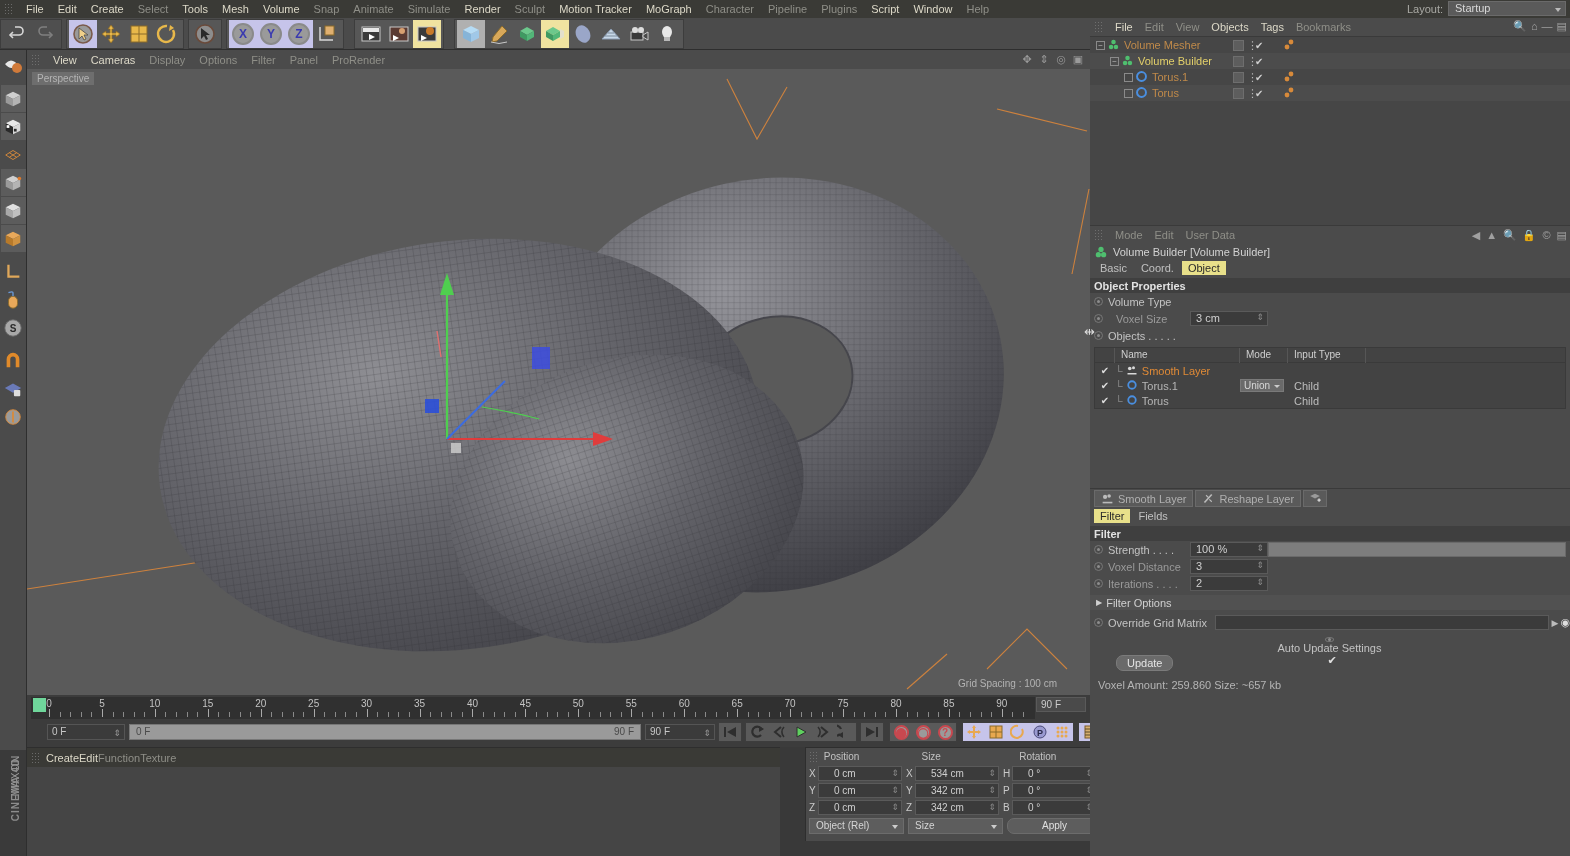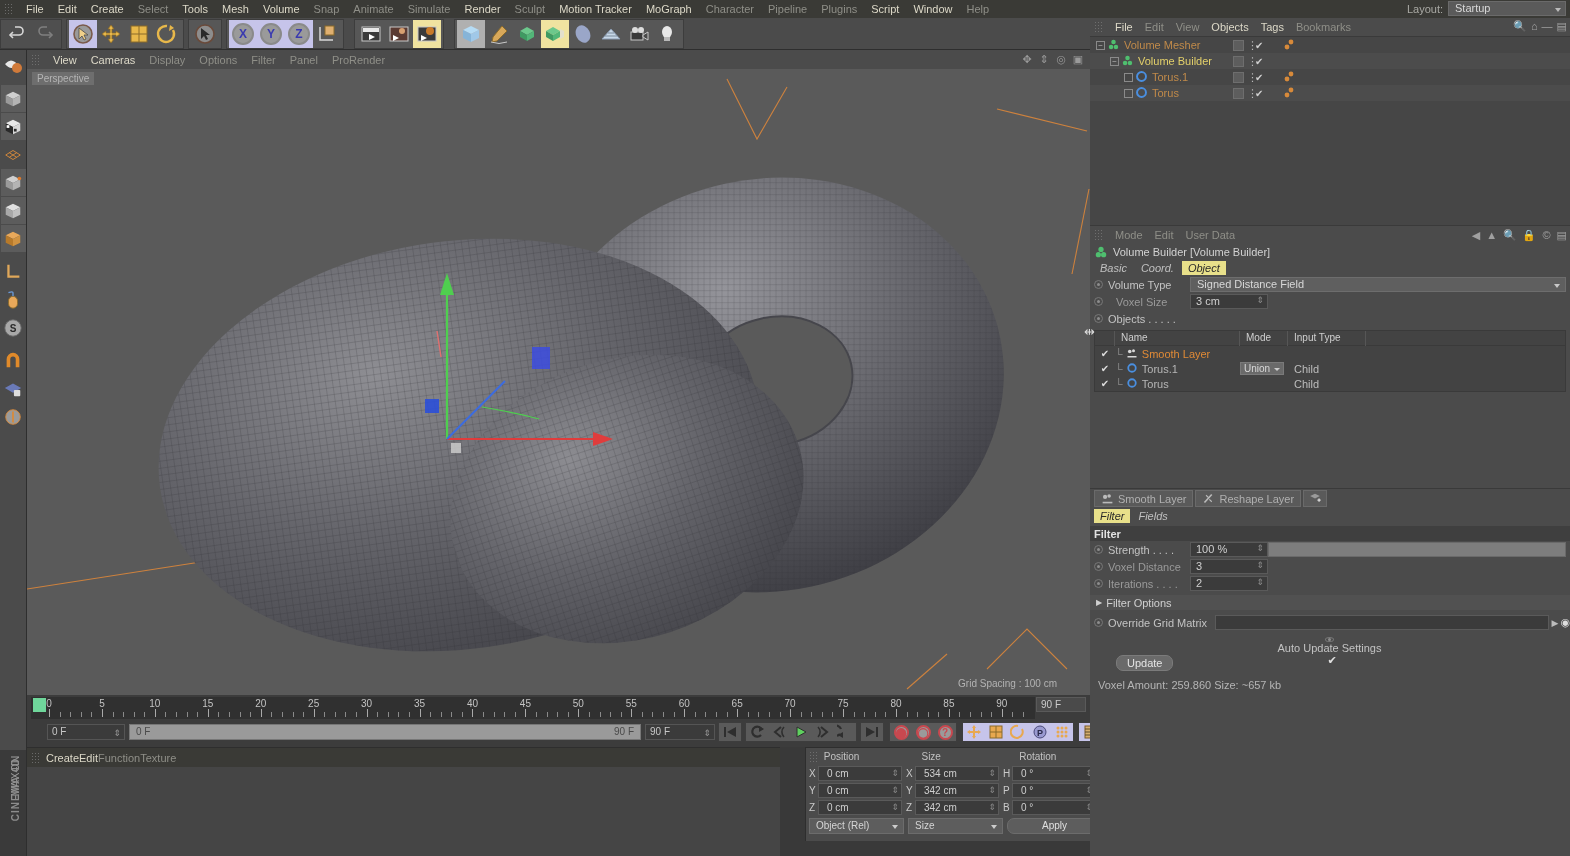--- a/index.html
+++ b/index.html
@@ -126,21 +126,21 @@
   .matcanvas { position:absolute; left:0; top:19px; width:753px; height:90px; background:#454545; }
 
   
   .coords { position:absolute; left:805px; top:747px; width:307px; height:94px; background:#4b4b4b;
             border-top:1px solid #2e2e2e; border-left:1px solid #2e2e2e; }
   .chead { display:flex; height:17px; align-items:center; padding-left:3px; font-size:10px; color:#c2c2c2;}
   .chead .c1{width:100px;} .chead .c2{width:100px;} .chead .c3{width:95px;}
   .crow { display:flex; height:17px; align-items:center; padding-left:3px; gap:0; }
   .cax { width:9px; font-size:10px; color:#c9c9c9; }
   .cfield { width:84px; height:15px; background:#3b3b3b; border:1px solid #5a5a5a; color:#cfcfcf;
-            font-size:10px; line-height:13px; padding-left:8px; margin-right:4px; position:relative;}
+            font-size:10px; line-height:13px; padding-left:15px; margin-right:4px; position:relative;}
   .cfield .sp{position:absolute;right:2px;top:0;color:#8a8a8a;font-size:9px;}
   .crow3 { display:flex; height:18px; align-items:center; padding:2px 3px 0 3px; gap:4px; }
   .cdd { width:95px;height:16px;background:#5d5d5d;border:1px solid #6c6c6c;color:#d5d5d5;
          font-size:10px;line-height:14px;padding-left:6px;position:relative;}
   .cdd:after{content:"";position:absolute;right:5px;top:6px;border-left:3px solid transparent;border-right:3px solid transparent;border-top:4px solid #ccc;}
   .capply{width:95px;height:16px;background:#5d5d5d;border:1px solid #6c6c6c;color:#e0e0e0;
           font-size:10px;line-height:14px;text-align:center;border-radius:7px;}
 
   
   .rightcol { position:absolute; left:1090px; top:18px; width:480px; height:838px; background:#4b4b4b; }
@@ -160,21 +160,21 @@
   .omtags { position:absolute; left:190px; top:2px; }
 
   .attmenu { position:absolute; left:0; top:207px; width:480px; height:18px; background:#4b4b4b;
              border-top:1px solid #3a3a3a; display:flex; align-items:center; padding-left:4px;}
   .attmenu .mi{padding:0 6px;}
   .atticons{position:absolute;right:3px;top:3px;display:flex;gap:6px;color:#a0a0a0;}
 
   .attbody { position:absolute; left:0; top:225px; width:480px; height:225px; background:#4b4b4b; }
   .objhdr { display:flex; align-items:center; height:17px; padding-left:4px; font-size:11px; color:#d2d2d2;}
   .tabs { display:flex; align-items:center; height:16px; padding-left:4px; gap:2px; }
-  .tab { font-size:11px; padding:1px 6px; color:#c0c0c0;font-style:italic; }
+  .tab { font-size:11px; padding:1px 6px; color:#c0c0c0; }
   .tab.active { background:#e8e08a; color:#2a2a2a; }
   .secthdr { background:#3f3f3f; height:15px; display:flex; align-items:center;
              padding-left:4px; font-size:11px; color:#e2e2e2; font-weight:bold; margin-top:2px;}
   .prow { display:flex; align-items:center; height:17px; padding-left:4px; }
   .rad { width:9px;height:9px;border-radius:50%;border:1px solid #777;background:#4b4b4b;margin-right:5px;
          display:inline-flex;align-items:center;justify-content:center;}
   .rad i{width:3px;height:3px;border-radius:50%;background:#8d8d8d;display:block;}
   .plabel { font-size:11px; color:#c3c3c3; width:82px; }
   .plabel.dim { color:#9a9a9a; }
   .pdd { flex:1; height:15px; background:#5f5f5f; border:1px solid #6d6d6d; color:#d8d8d8;
@@ -1004,27 +1004,27 @@
             <circle cx="11" cy="11" r="3" fill="#4fbf6f"></circle>
             <circle cx="8" cy="5" r="3" fill="#4fbf6f"></circle>
         </svg>
         <span>Volume Builder [Volume Builder]</span>
       </div>
       <div class="tabs">
         <div class="tab">Basic</div>
         <div class="tab">Coord.</div>
         <div class="tab active">Object</div>
       </div>
+      <div class="secthdr">Object Properties</div>
 
       <div class="prow">
         <span class="rad">
             <i></i>
           </span>
         <span class="plabel">Volume Type</span>
-        <span class="pdd">Signed Distance Field</span>
       </div>
       <div class="prow">
         <span class="rad">
             <i></i>
           </span>
         <span class="plabel dim" style="padding-left:8px;">Voxel Size</span>
         <span class="pnum">
           <span>3 cm</span><span class="sp">⇕</span>
         </span>
       </div>

